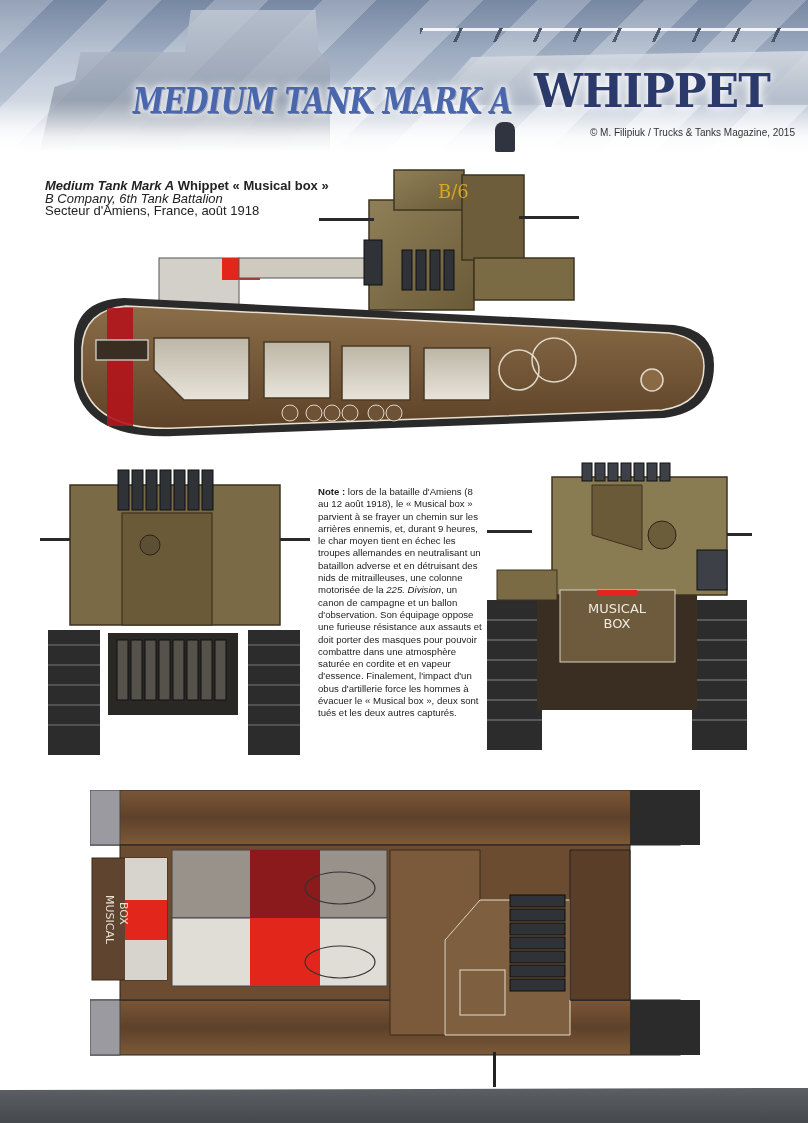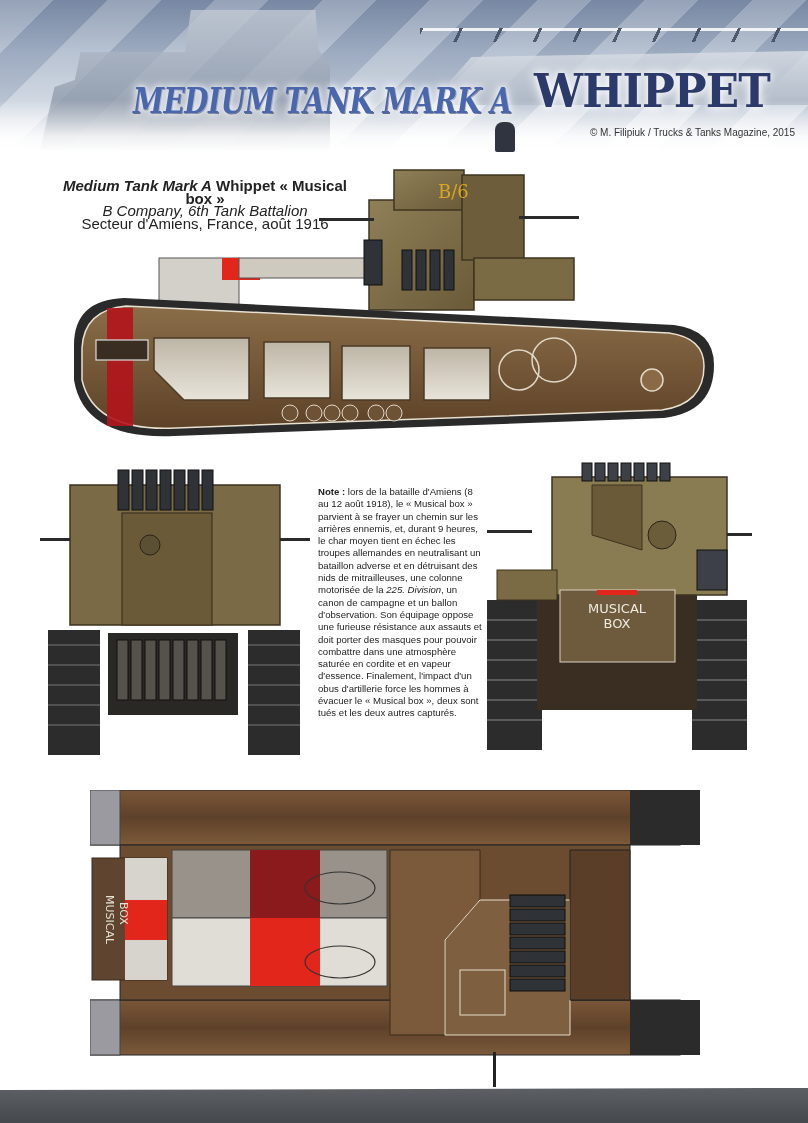--- a/index.html
+++ b/index.html
@@ -56,22 +56,22 @@
     text-shadow: 0 0 8px #fff, 0 0 14px #fff;
     transform: scaleX(0.95);  transform-origin: left top;
   }
   .copyright {
     position: absolute; right: 13px; top: 127px;
     font-size: 10px; color: #333;
   }
 
   
   .caption {
-    position: absolute; left: 56px; top: 180px; width: 298px; text-align: center;
-    font-size: 15px; line-height: 12.5px; color: #222;
+    position: absolute; left: 45px; top: 180px; width: 298px; text-align: left;
+    font-size: 13px; line-height: 12.5px; color: #222;
   }
   .caption .l1 { font-weight: bold; }
   .caption .l1 i { font-style: italic; }
   .caption .i { font-style: italic; }
 
   
   .tank-art { position: absolute; }
 
   
   .note {
@@ -99,21 +99,21 @@
   <div class="title-wrap">
     <span class="title-small">MEDIUM TANK MARK A</span>
     <span class="title-big">WHIPPET</span>
   </div>
   <div class="copyright">© M. Filipiuk / Trucks &amp; Tanks Magazine, 2015</div>
 </div>
 
 <div class="caption">
   <div class="l1"><i>Medium Tank Mark A</i><span> Whippet « Musical box »</span></div>
   <div class="i">B Company, 6th Tank Battalion</div>
-  <div>Secteur d'Amiens, France, août 1916</div>
+  <div>Secteur d'Amiens, France, août 1918</div>
 </div>
 
 <svg class="tank-art" style="left:64px; top:150px;" width="690" height="290" viewBox="0 0 690 290">
   <defs>
     <linearGradient id="hullG" x1="0" y1="0" x2="0" y2="1">
       <stop offset="0" stop-color="#8a6d48"></stop>
         <stop offset="1" stop-color="#5e4228"></stop>
     </linearGradient>
     <linearGradient id="oliveG" x1="0" y1="0" x2="1" y2="1">
       <stop offset="0" stop-color="#8f8058"></stop>

